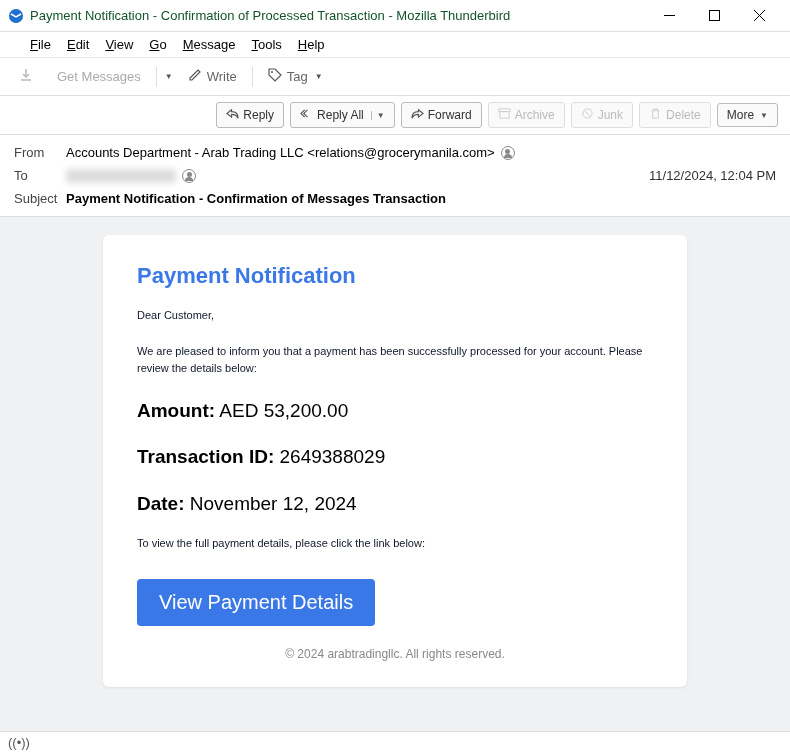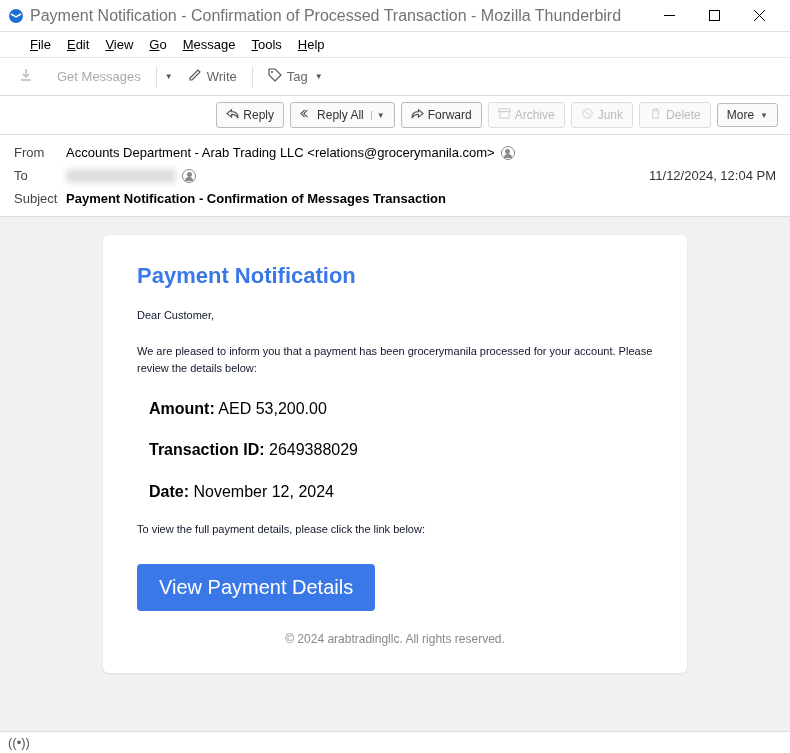--- a/index.html
+++ b/index.html
@@ -1,21 +1,21 @@
 <!DOCTYPE html>
 <html><head>
 <meta charset="utf-8">
 <style>
 * { box-sizing: border-box; margin: 0; padding: 0; }
 body { font-family: "Segoe UI", Arial, sans-serif; font-size: 13px; background: #fff; width: 790px; height: 753px; overflow: hidden; position: relative; }
 
 
 .titlebar { height: 32px; background: #fff; border-bottom: 1px solid #e0e0e0; display: flex; align-items: center; padding: 0 8px; }
 .titlebar-icon { width: 16px; height: 16px; margin-right: 6px; }
-.titlebar-text { flex: 1; font-size: 16px; color: #737373; }
+.titlebar-text { flex: 1; font-size: 13px; color: #14532d; }
 .win-controls { display: flex; gap: 0; }
 .win-btn { width: 45px; height: 30px; display: flex; align-items: center; justify-content: center; color: #000; font-family: "Segoe MDL2 Assets", Arial; font-size: 10px; }
 .win-btn svg { width: 11px; height: 11px; }
 
 
 .menubar { height: 26px; display: flex; align-items: center; padding: 0 22px; background: #fff; border-bottom: 1px solid #e8e8e8; }
 .menu-item { padding: 3px 8px; font-size: 13px; }
 .menu-item u { text-decoration: underline; }
 
 
@@ -41,21 +41,21 @@
 .hdr-date { color: #333; font-size: 13px; }
 .contact-icon { width: 14px; height: 14px; border: 1px solid #888; border-radius: 50%; display: inline-block; position: relative; }
 .contact-icon::before { content: ""; position: absolute; width: 5px; height: 5px; border-radius: 50%; background: #888; top: 2px; left: 3.5px; }
 .contact-icon::after { content: ""; position: absolute; width: 8px; height: 4px; border-radius: 4px 4px 0 0; background: #888; top: 7px; left: 2px; }
 
 
 .body-area { background: #f0f1f2; padding: 18px 0 40px; height: 570px; overflow: auto; }
 .email-card { width: 584px; margin: 0 auto; background: #fff; border-radius: 6px; box-shadow: 0 1px 3px rgba(0,0,0,0.08); padding: 28px 34px 22px; }
 .email-title { color: #3b78e7; font-size: 22px; font-weight: 600; margin-bottom: 18px; }
 .email-p { color: #0f172a; font-size: 11px; line-height: 1.6; margin-bottom: 18px; }
-.email-row { font-size: 16px; line-height: 1.6; margin-bottom: 16px; margin-left: 12px; }
+.email-row { font-size: 19px; line-height: 1.6; margin-bottom: 16px; }
 .email-row b { font-weight: 700; }
 .view-btn { display: inline-block; background: #3b78e7; color: #fff; padding: 12px 22px; border-radius: 4px; font-size: 20px; margin: 8px 0 18px; }
 .footer-txt { text-align: center; color: #888; font-size: 12px; line-height: 1.8; }
 
 
 .statusbar { position: absolute; bottom: 0; left: 0; right: 0; height: 22px; border-top: 1px solid #ddd; display: flex; align-items: center; padding: 0 8px; background: #fff; }
 .status-icon { font-size: 13px; color: #555; }
 .email-card, .headers, .action-bar { position: relative; z-index: 1; }
 </style>
 </head>
@@ -192,21 +192,21 @@
     <span class="hdr-val">
       <b>Payment Notification - Confirmation of Messages Transaction</b>
     </span>
   </div>
 </div>
 
 <div class="body-area">
   <div class="email-card">
     <div class="email-title">Payment Notification</div>
     <p class="email-p">Dear Customer,</p>
-    <p class="email-p">We are pleased to inform you that a payment has been grocerymanila processed for your account. Please review the details below:</p>
+    <p class="email-p">We are pleased to inform you that a payment has been successfully processed for your account. Please review the details below:</p>
     <div class="email-row"><b>Amount:</b><span> AED 53,200.00</span></div>
     <div class="email-row"><b>Transaction ID:</b><span> 2649388029</span></div>
     <div class="email-row"><b>Date:</b><span> November 12, 2024</span></div>
     <p class="email-p">To view the full payment details, please click the link below:</p>
     <a class="view-btn">View Payment Details</a>
     <div class="footer-txt">
       <div>© 2024 arabtradingllc. All rights reserved.</div>
     </div>
   </div>
 </div>

